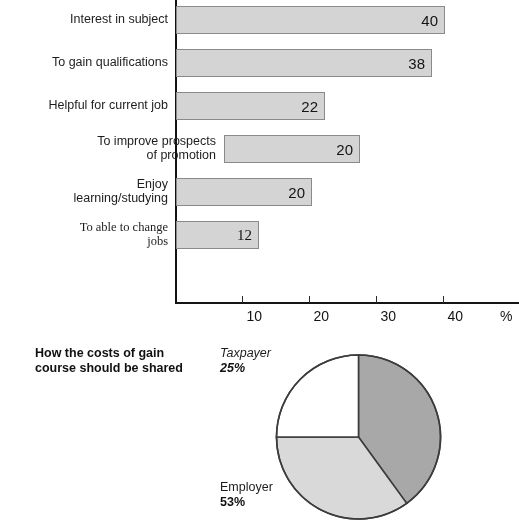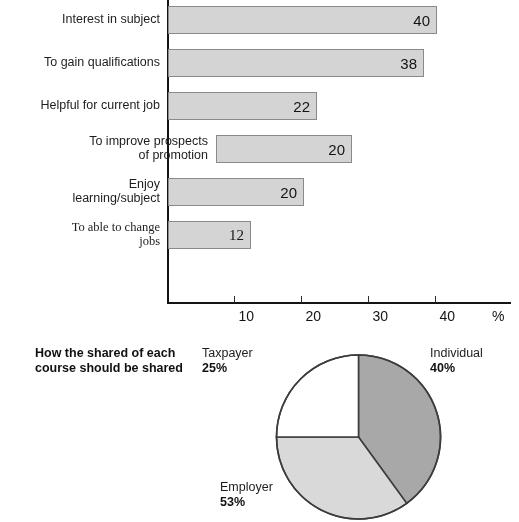--- a/index.html
+++ b/index.html
@@ -13,21 +13,21 @@
     position: relative;
     overflow: hidden;
     font-family: "Liberation Sans", sans-serif;
     color: #1a1a1a;
     -webkit-font-smoothing: antialiased;
   }
 
   
   #bar-chart {
     position: absolute;
-    left: 0; top: 0;
+    left: 8px; top: 0;
     width: 428px;
     height: 332px;
     padding-left: 8px;
   }
   .bar-row {
     position: absolute;
     left: 0;
     width: 519px;
     height: 40px;
   }
@@ -134,21 +134,21 @@
     position: absolute;
     font-size: 12.5px;
     line-height: 15px;
     color: #1d1d1d;
   }
   .pie-callout .pct {
     font-weight: bold;
     display: block;
     color: #111111;
   }
-  #callout-taxpayer   { left: 202px; top: 14px; }
+  #callout-taxpayer   { left: 220px; top: 14px; font-style: italic; }
   #callout-individual { left: 430px; top: 14px; }
   #callout-employer   { left: 220px; top: 148px; }
 </style>
 </head>
 <body>
 
 <div id="bar-chart">
 
   <div id="y-axis-line"></div>
   <div id="x-axis-line"></div>
@@ -188,21 +188,21 @@
     <div class="bar-track" style="width:136px;">
       <div class="bar-rect" style="width:136px;">
         <span class="bar-value">20</span>
       </div>
     </div>
   </div>
 
   <div class="bar-row" style="top:172px;">
     <div class="bar-label two-line">
       <div>Enjoy</div>
-      <div>learning/subject</div>
+      <div>learning/studying</div>
     </div>
     <div class="bar-track" style="width:136px;">
       <div class="bar-rect" style="width:136px;">
         <span class="bar-value">20</span>
       </div>
     </div>
   </div>
 
   <div class="bar-row" style="top:215px;font-family:Liberation Serif, serif;">
     <div class="bar-label two-line">
@@ -226,41 +226,37 @@
   <div class="x-tick-label" style="left:301px;">20</div>
   <div class="x-tick-label" style="left:368px;">30</div>
   <div class="x-tick-label" style="left:435px;">40</div>
 
   <div id="x-axis-unit">%</div>
 </div>
 
 <div id="pie-section">
 
   <div id="pie-title">
-    <div>How the shared of each</div>
+    <div>How the costs of gain</div>
     <div>course should be shared</div>
   </div>
 
   <svg id="pie-svg" width="519" height="190" viewBox="0 0 519 190">
 
     <path d="M 358.5 105 L 358.5 23 A 82 82 0 0 1 406.71 171.36 Z" fill="#a8a8a8" stroke="#3c3c3c" stroke-width="1.6"></path>
 
     <path d="M 358.5 105 L 406.71 171.36 A 82 82 0 0 1 276.5 105 Z" fill="#d9d9d9" stroke="#3c3c3c" stroke-width="1.6"></path>
 
     <path d="M 358.5 105 L 276.5 105 A 82 82 0 0 1 358.5 23 Z" fill="#ffffff" stroke="#3c3c3c" stroke-width="1.6"></path>
     <circle cx="358.5" cy="105" r="82" fill="none" stroke="#3c3c3c" stroke-width="1.6"></circle>
   </svg>
 
   <div class="pie-callout" id="callout-taxpayer">
     <span>Taxpayer</span>
     <span class="pct">25%</span>
   </div>
 
-  <div class="pie-callout" id="callout-individual">
-    <span>Individual</span>
-    <span class="pct">40%</span>
-  </div>
 
   <div class="pie-callout" id="callout-employer">
     <span>Employer</span>
     <span class="pct">53%</span>
   </div>
 </div>
 
 </body></html>

